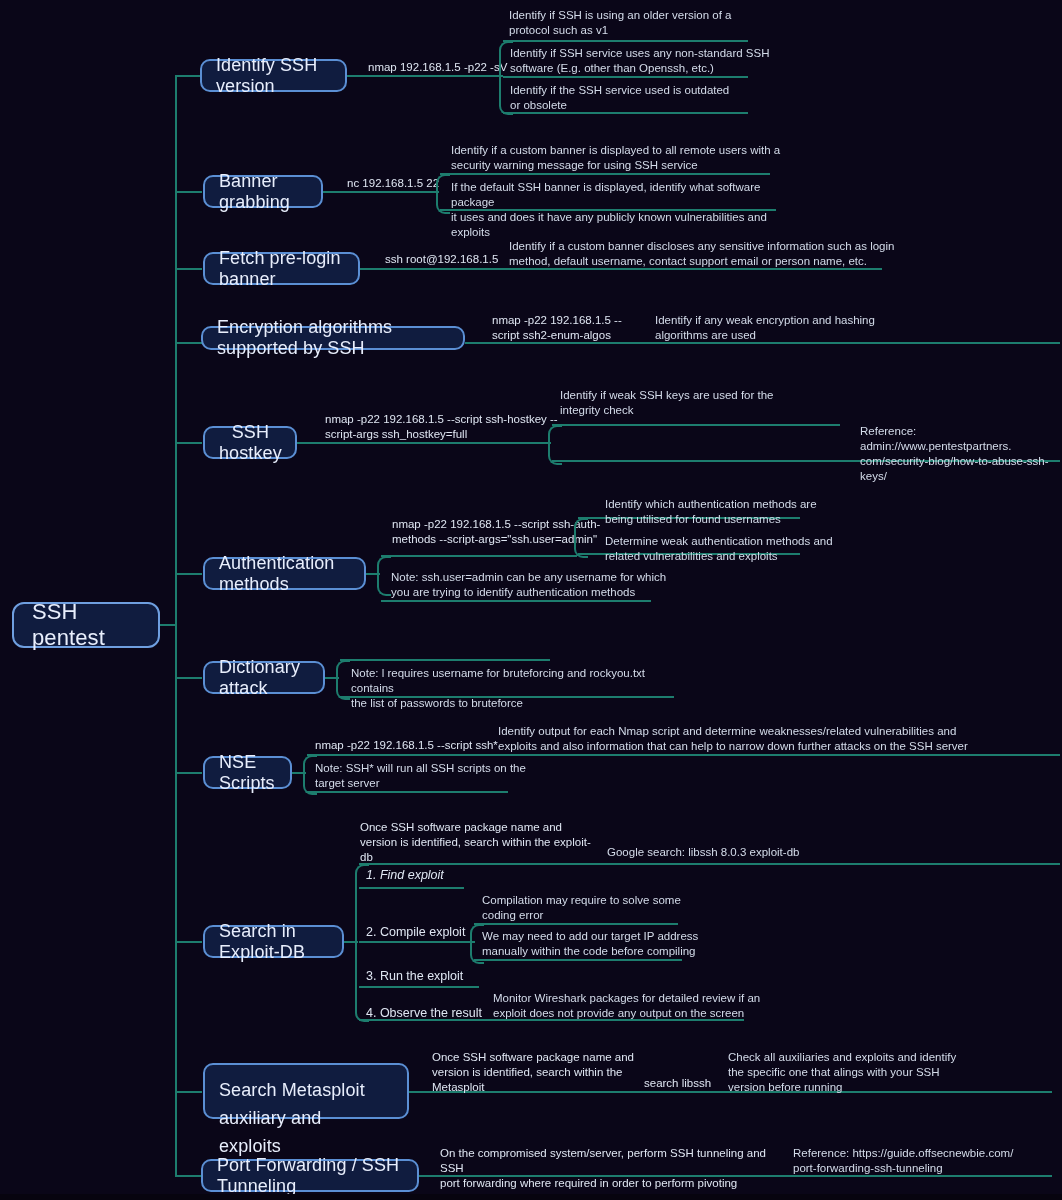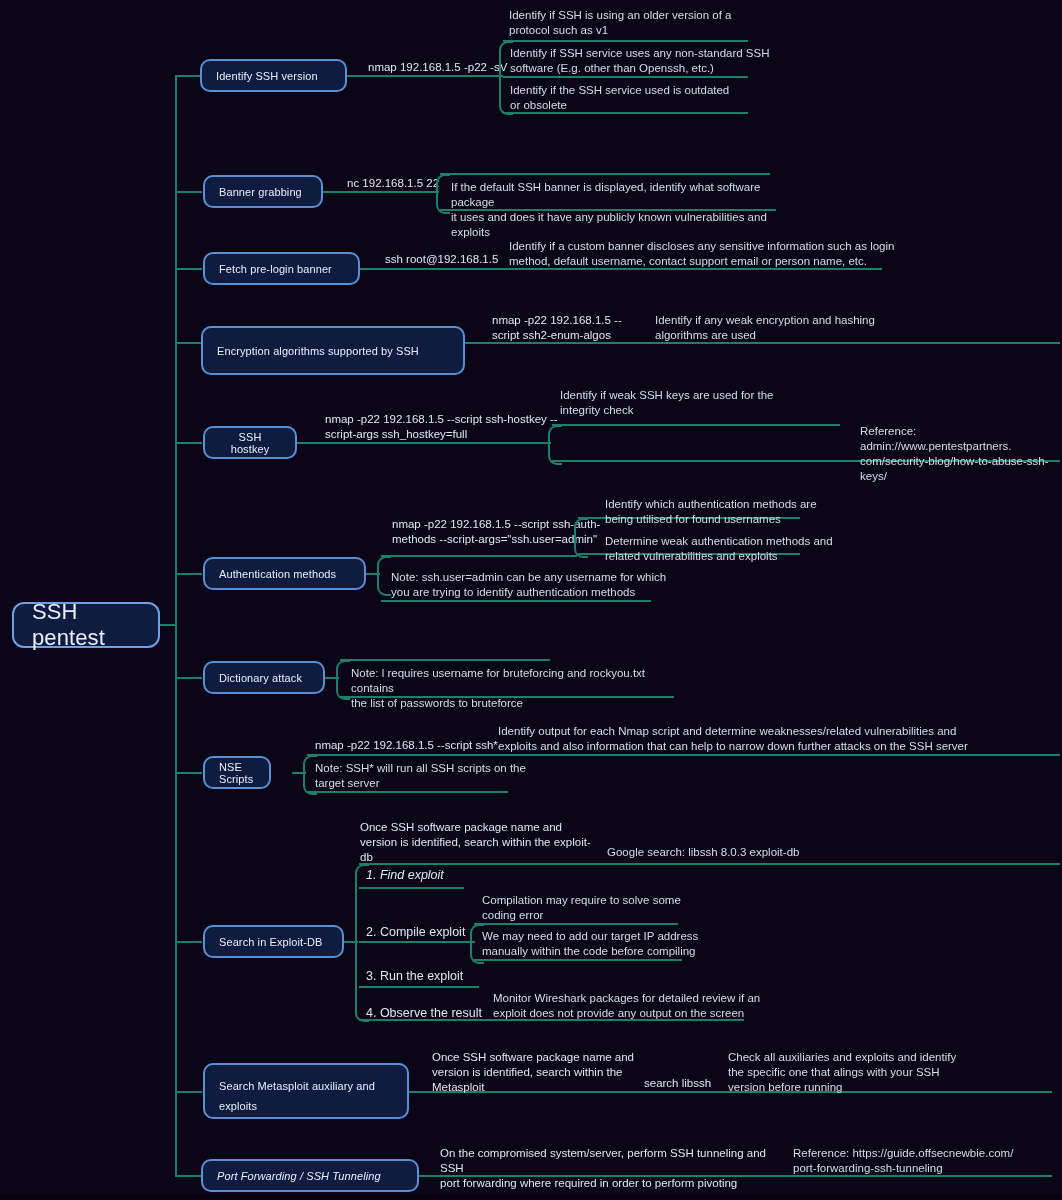--- a/index.html
+++ b/index.html
@@ -30,22 +30,22 @@
     box-sizing:border-box;
     letter-spacing:.1px;
   }
   .node.root{
     background:#101c3f;
     border:2px solid #6f9fe0;
     border-radius:12px;
     font-size:22px;
     padding:0 18px;
   }
-  .node.branch{font-size:11px;}
-  .node.branch.two-line{align-items:flex-start;padding-top:11px;line-height:20px;}
+  .node.branch{font-size:18px;}
+  .node.branch.two-line{align-items:flex-start;padding-top:11px;line-height:28px;}
 
   
   .txt{
     position:absolute;
     color:#d4dcea;
     font-size:11.5px;
     line-height:15px;
     white-space:pre-line;
   }
   .txt.cmd{color:#dfe6f2;}
@@ -86,35 +86,37 @@
 
   <div class="h-line" style="left:175px;top:191px;width:27px;"></div>
   <div class="node branch" style="left:203px;top:175px;width:120px;height:33px;">
     <span>Banner grabbing</span>
   </div>
   <div class="h-line" style="left:323px;top:191px;width:116px;"></div>
   <div class="txt cmd" style="left:347px;top:176px;">nc 192.168.1.5 22</div>
 
   <div class="corner" style="left:436px;top:174px;width:12px;height:36px;"></div>
   <div class="h-line" style="left:440px;top:173px;width:330px;"></div>
+  <div class="txt" style="left:451px;top:143px;width:330px;">Identify if a custom banner is displayed to all remote users with a
+security warning message for using SSH service</div>
   <div class="h-line" style="left:440px;top:209px;width:336px;"></div>
   <div class="txt" style="left:451px;top:180px;width:340px;">If the default SSH banner is displayed, identify what software package
 it uses and does it have any publicly known vulnerabilities and exploits</div>
 
   <div class="h-line" style="left:175px;top:268px;width:27px;"></div>
   <div class="node branch" style="left:203px;top:252px;width:157px;height:33px;">
     <span>Fetch pre-login banner</span>
   </div>
   <div class="h-line" style="left:360px;top:268px;width:522px;"></div>
   <div class="txt cmd" style="left:385px;top:252px;">ssh root@192.168.1.5</div>
   <div class="txt" style="left:509px;top:239px;width:390px;">Identify if a custom banner discloses any sensitive information such as login
 method, default username, contact support email or person name, etc.</div>
 
   <div class="h-line" style="left:175px;top:342px;width:27px;"></div>
-  <div class="node branch" style="left:201px;top:326px;width:264px;height:49px;">
+  <div class="node branch" style="left:201px;top:326px;width:264px;height:24px;">
     <span>Encryption algorithms supported by SSH</span>
   </div>
   <div class="h-line" style="left:465px;top:342px;width:595px;"></div>
   <div class="txt cmd" style="left:492px;top:313px;">nmap -p22  192.168.1.5 --
 script ssh2-enum-algos</div>
   <div class="txt" style="left:655px;top:313px;width:260px;">Identify if any weak encryption and hashing
 algorithms are used</div>
 
   <div class="h-line" style="left:175px;top:442px;width:27px;"></div>
   <div class="node branch" style="left:203px;top:426px;width:94px;height:33px;text-align:center;">
@@ -163,21 +165,21 @@
   </div>
   <div class="h-line" style="left:325px;top:677px;width:14px;"></div>
 
   <div class="corner" style="left:336px;top:660px;width:12px;height:36px;"></div>
   <div class="h-line" style="left:340px;top:659px;width:210px;"></div>
   <div class="h-line" style="left:340px;top:696px;width:334px;"></div>
   <div class="txt" style="left:351px;top:666px;width:330px;">Note: l requires username for bruteforcing and rockyou.txt contains
 the list of passwords to bruteforce</div>
 
   <div class="h-line" style="left:175px;top:772px;width:27px;"></div>
-  <div class="node branch" style="left:203px;top:756px;width:68px;height:33px;">
+  <div class="node branch" style="left:203px;top:756px;width:89px;height:33px;">
     <span>NSE Scripts</span>
   </div>
   <div class="h-line" style="left:292px;top:772px;width:14px;"></div>
 
   <div class="corner" style="left:303px;top:755px;width:12px;height:36px;"></div>
   <div class="h-line" style="left:307px;top:754px;width:180px;"></div>
   <div class="txt cmd" style="left:315px;top:738px;">nmap -p22 192.168.1.5 --script ssh*</div>
   <div class="h-line" style="left:307px;top:791px;width:201px;"></div>
   <div class="txt" style="left:315px;top:761px;width:230px;">Note: SSH* will run all SSH scripts on the
 target server</div>
@@ -229,21 +231,21 @@
   <div class="h-line" style="left:409px;top:1091px;width:643px;"></div>
   <div class="txt cmd" style="left:432px;top:1050px;width:220px;">Once SSH software package name and
 version is identified, search within the
 Metasploit</div>
   <div class="txt cmd" style="left:644px;top:1076px;">search libssh</div>
   <div class="txt" style="left:728px;top:1050px;width:240px;">Check all auxiliaries and exploits and identify
 the specific one that alings with your SSH
 version before running</div>
 
   <div class="h-line" style="left:175px;top:1175px;width:27px;"></div>
-  <div class="node branch" style="left:201px;top:1159px;width:218px;height:33px;font-style:italic;">
+  <div class="node branch" style="left:201px;top:1159px;width:218px;height:33px;">
     <span>Port Forwarding / SSH Tunneling</span>
   </div>
   <div class="h-line" style="left:419px;top:1175px;width:633px;"></div>
   <div class="txt" style="left:793px;top:1146px;width:250px;">Reference: https://guide.offsecnewbie.com/
 port-forwarding-ssh-tunneling</div>
   <div class="txt cmd" style="left:440px;top:1146px;width:340px;">On the compromised system/server, perform SSH tunneling and SSH
 port forwarding where required in order to perform pivoting</div>
 
   <div class="bottom-strip"></div>
 </div>

